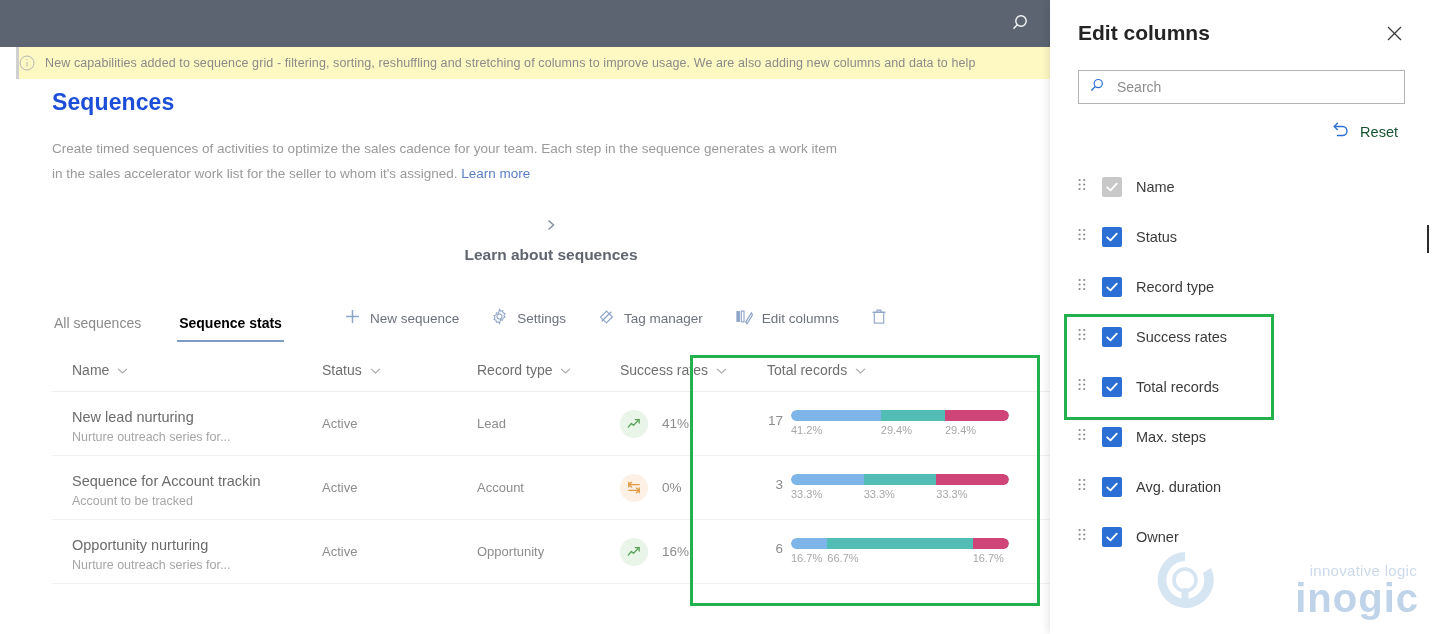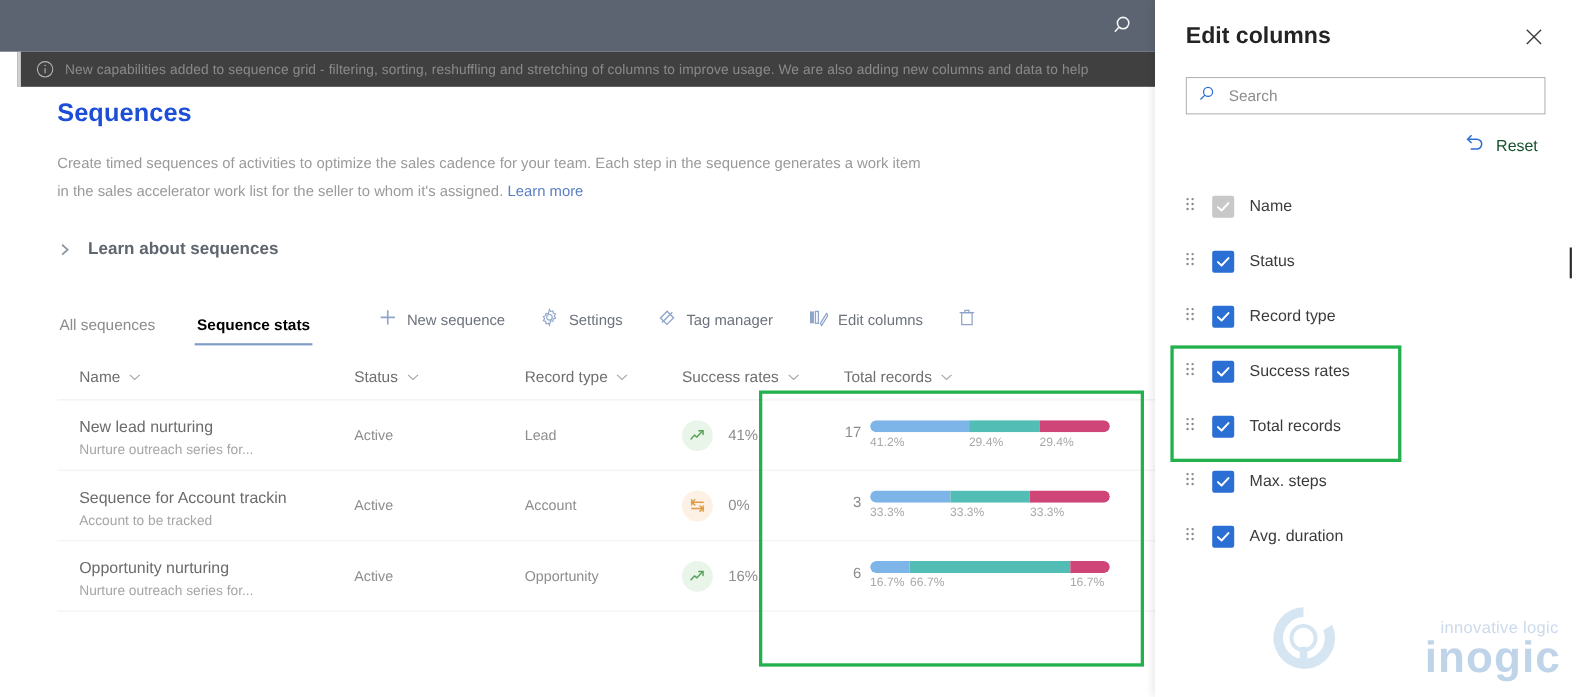--- a/index.html
+++ b/index.html
@@ -24,24 +24,24 @@
     background: #5c6472;
   }
   .topbar .searchicon {
     position: absolute; right: 16px; top: 11px;
     width: 24px; height: 24px; opacity: .95;
   }
 
   
   .notify {
     position: absolute; left: 16px; top: 47px; width: 1034px; height: 32px;
-    background: #404040;
+    background: #fef9c3;
     border-left: 3px solid #d0d0d0;
     display: flex; align-items: center; gap: 10px;
-    padding-left: 14px; overflow: hidden;
+    overflow: hidden;
   }
   .notify .info {
     flex: 0 0 auto; width: 16px; height: 16px; position: relative;
   }
   .notify .txt {
     font-size: 12.5px; color: #8a8a8a; white-space: nowrap;
     letter-spacing: .1px;
   }
 
   
@@ -55,20 +55,21 @@
   }
   .page-desc {
     font-size: 13.5px; color: #9a9a9a; line-height: 25px;
     margin-top: 20px; max-width: 790px;
   }
   .page-desc a { color: #5b7fc4; text-decoration: none; }
 
   .learn-row {
     display: flex; align-items: center; gap: 14px;
     margin-top: 32px;
+    flex-direction: column;
   }
   .chev { width: 14px; height: 14px; }
   .learn-label { font-size: 15.5px; color: #60666f; font-weight: 600; }
 
   
   .tabstrip {
     display: flex; align-items: flex-end;
     margin-top: 36px; height: 42px;
   }
   .tab {
@@ -644,20 +645,38 @@
                 <circle cx="6.2" cy="11" r="1.1"></circle>
               </g>
             </svg></span>
           <span class="cbox on">
             <svg width="14" height="14" viewBox="0 0 14 14" fill="none" stroke="#ffffff" stroke-width="1.8" stroke-linecap="round" stroke-linejoin="round">
               <polyline points="2.2,7.3 5.5,10.4 11.8,3.6"></polyline>
             </svg>
           </span>
           <span class="colname">Avg. duration</span>
         </div>
+        <div class="colitem">
+          <span class="drag"><svg width="8" height="14" viewBox="0 0 8 14">
+              <g fill="#8a8a8a">
+                <circle cx="1.6" cy="2" r="1.1"></circle>
+                <circle cx="6.2" cy="2" r="1.1"></circle>
+                <circle cx="1.6" cy="6.5" r="1.1"></circle>
+                <circle cx="6.2" cy="6.5" r="1.1"></circle>
+                <circle cx="1.6" cy="11" r="1.1"></circle>
+                <circle cx="6.2" cy="11" r="1.1"></circle>
+              </g>
+            </svg></span>
+          <span class="cbox on">
+            <svg width="14" height="14" viewBox="0 0 14 14" fill="none" stroke="#ffffff" stroke-width="1.8" stroke-linecap="round" stroke-linejoin="round">
+              <polyline points="2.2,7.3 5.5,10.4 11.8,3.6"></polyline>
+            </svg>
+          </span>
+          <span class="colname">Owner</span>
+        </div>
       </div>
   </div>
 
   <div class="hl" id="hl-grid"></div>
   <div class="hl" id="hl-panel"></div>
 
   <div id="watermark">
     <svg width="300" height="90" viewBox="0 0 300 90" style="position:absolute;left:0;top:0">
       <g opacity="0.45">
         <path d="M58 10 a28 28 0 1 0 26 16 l-8 5 a19 19 0 1 1 -18 -12 z" fill="#9dc0e0"></path>

